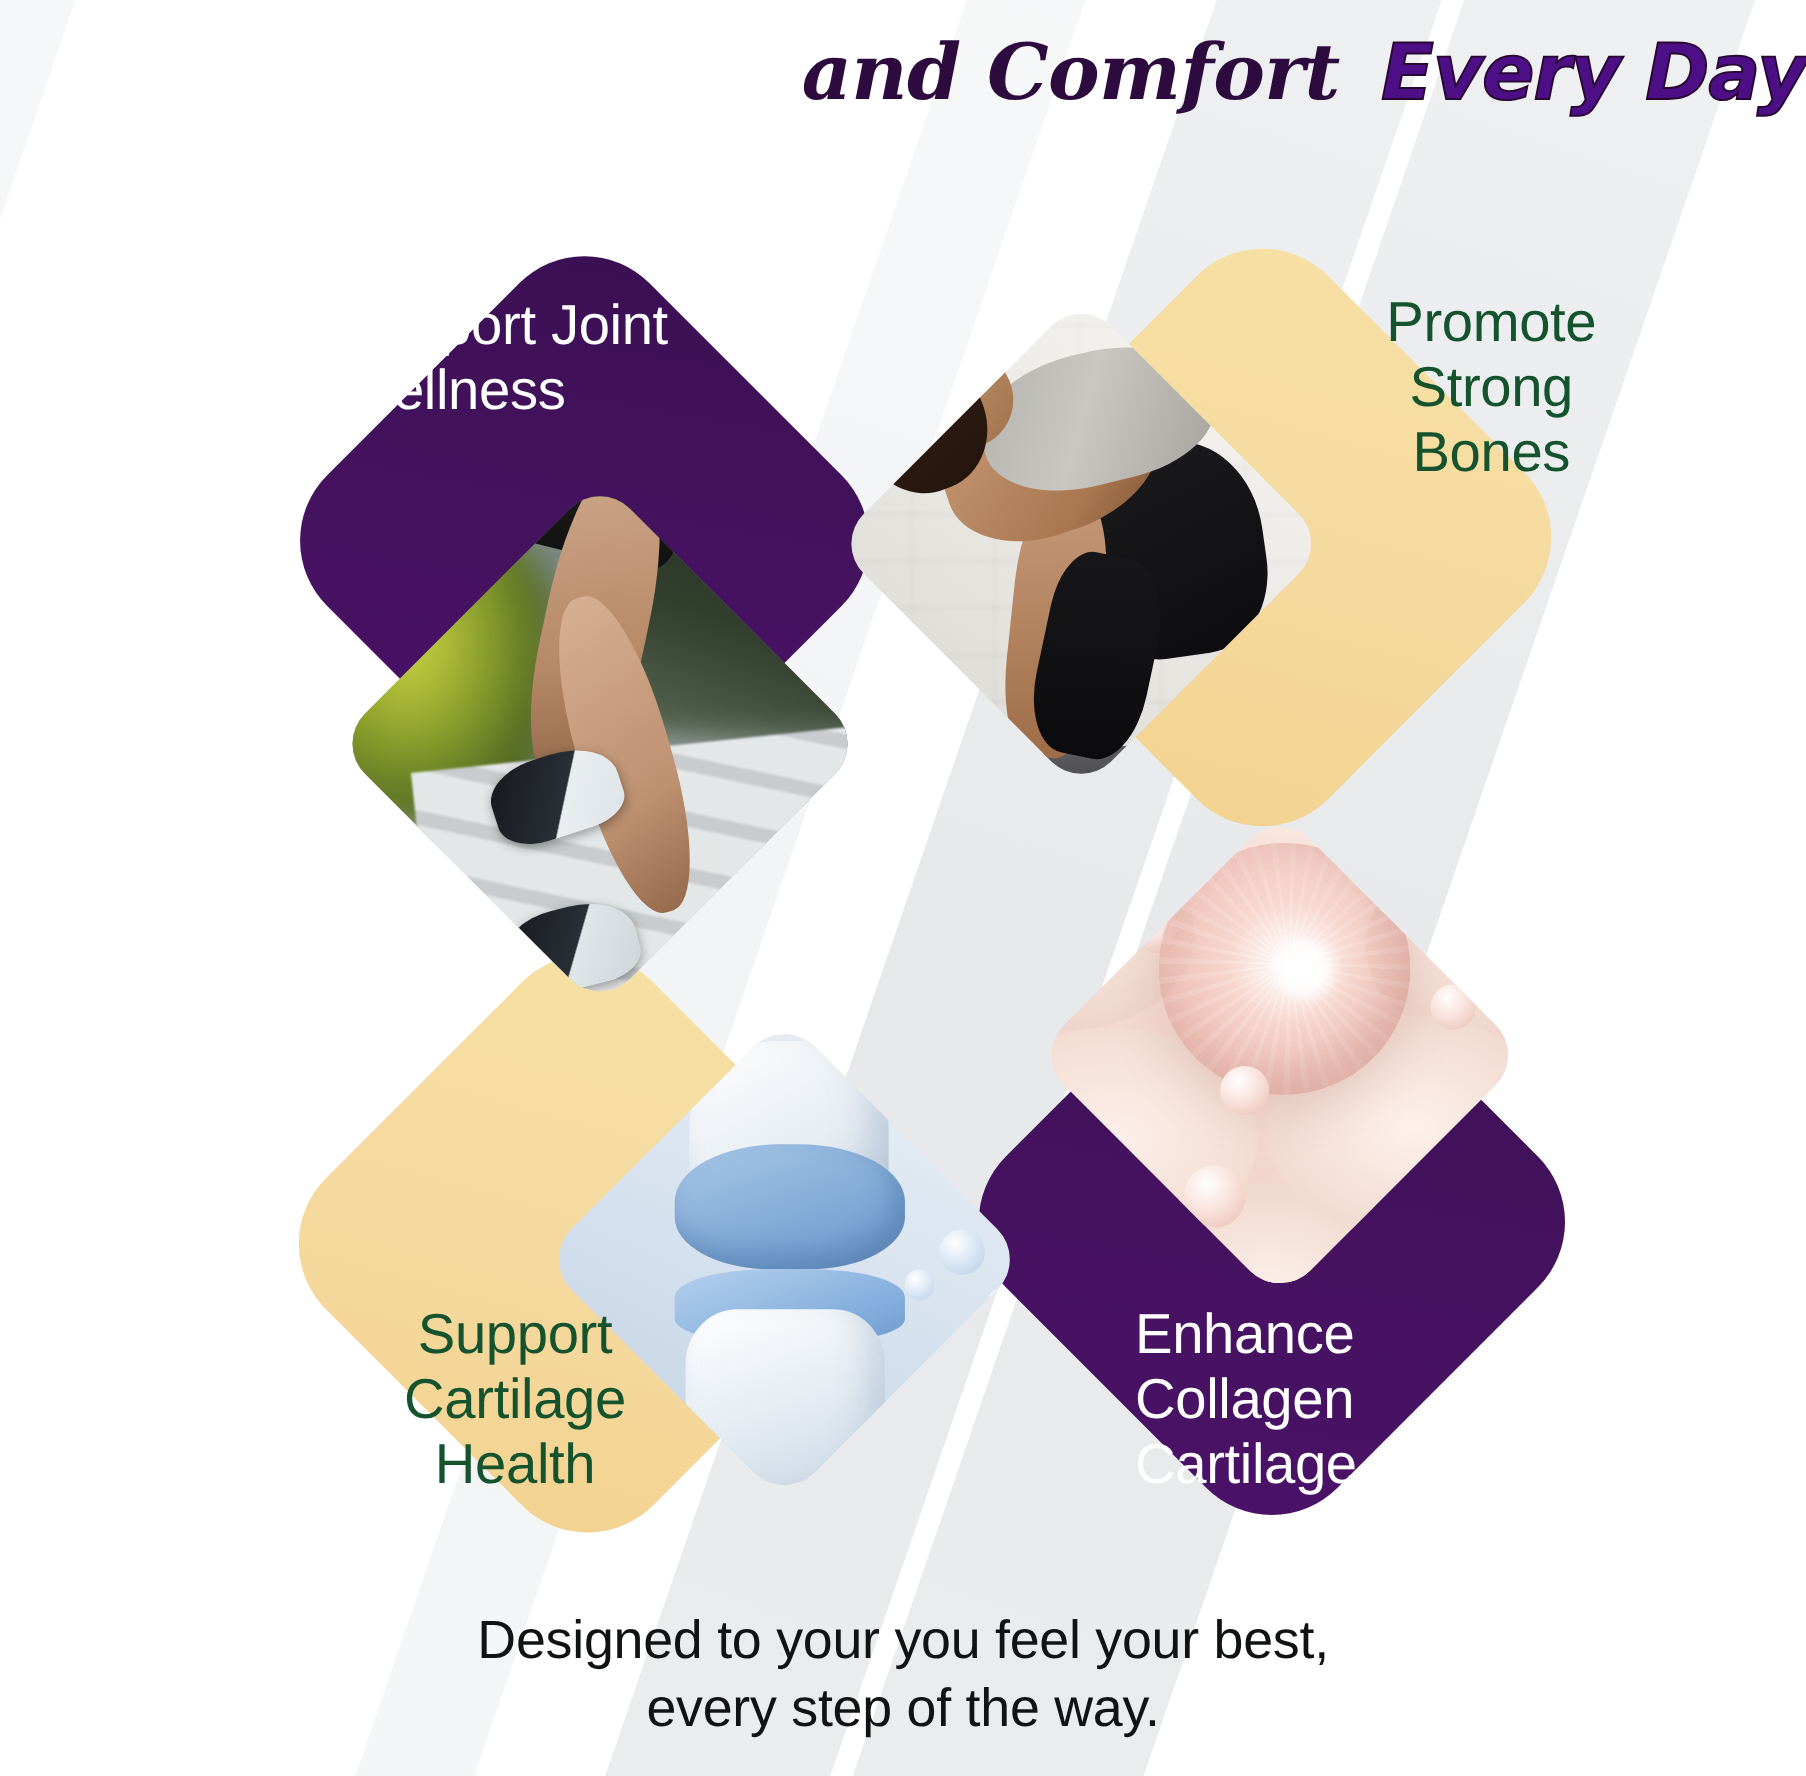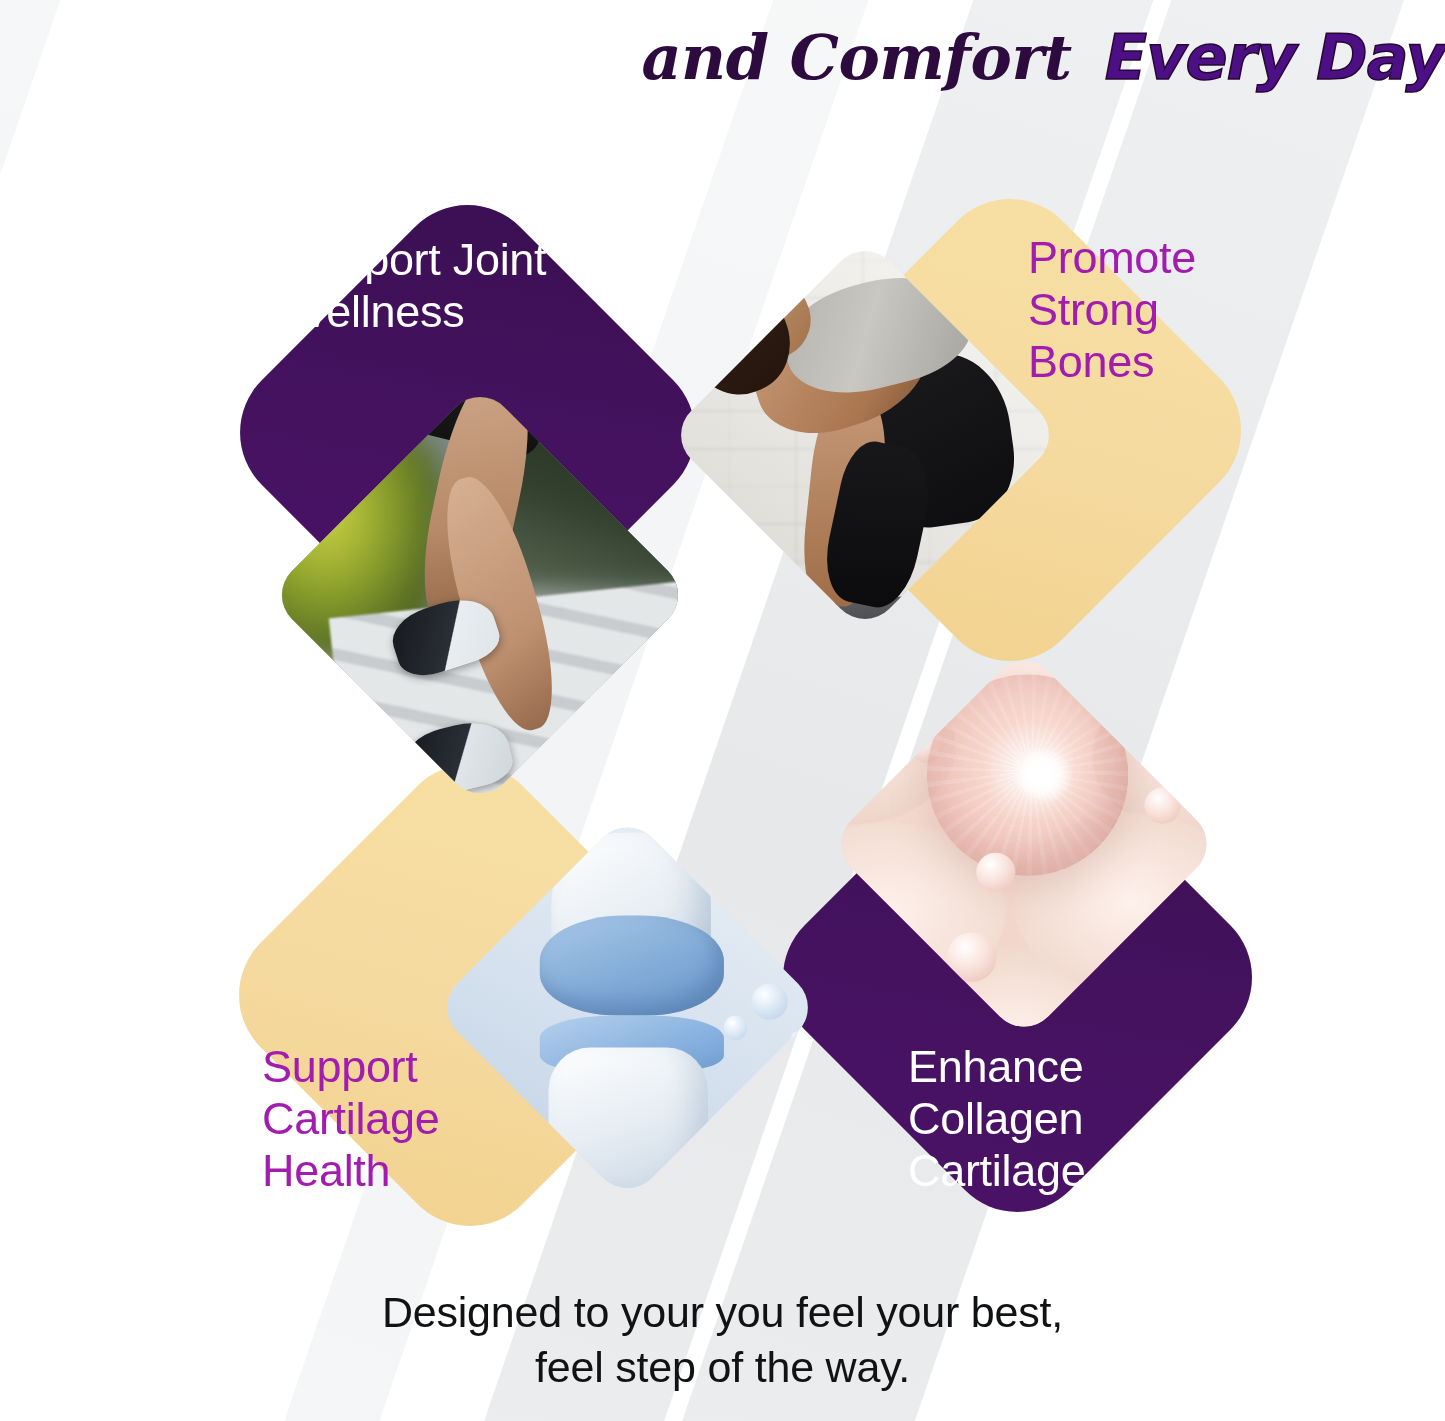--- a/index.html
+++ b/index.html
@@ -66,21 +66,21 @@
   .card-label{
     position:absolute;z-index:5;
     font-family:"Liberation Sans", sans-serif;
     font-weight:400;
     font-size:45px;
     line-height:1.16;
     letter-spacing:-0.3px;
     white-space:pre-line;
   }
   .label-light{color:#ffffff;}
-  .label-dark{color:#a21caf;}
+  .label-dark{color:#14532d;text-align:center;}
 
   
   .photo{
     position:absolute;z-index:4;
     border-radius:34px;
     overflow:hidden;
     transform:rotate(45deg);
   }
   .photo .inner{
     position:absolute;inset:0;
@@ -216,21 +216,21 @@
     <span class="hl-line l2">
       <span class="hl-script">and Comfort </span><span class="hl-accent">Every Day</span>
     </span>
   </div>
 
   <div class="cards">
 
     <div class="card purple c1" style="left:285px;top:250px;width:365px;height:365px;">
       <div class="blob"></div>
     </div>
-    <div class="card-label label-light" style="left:285px;top:234px;width:370px;">Support Joint
+    <div class="card-label label-light" style="left:273px;top:234px;width:370px;">Support Joint
 Wellness</div>
     <div class="photo ph-runner" style="left:330px;top:445px;width:300px;height:300px;">
       <div class="inner">
         <div class="dark"></div>
         <div class="tree"></div>
         <div class="steps"></div>
         <div class="short"></div>
         <div class="legA"></div>
         <div class="legB"></div>
         <div class="shoe1"></div>
@@ -291,16 +291,16 @@
         <div class="shine"></div>
         <div class="bead b1"></div>
         <div class="bead b2"></div>
       </div>
     </div>
 
   </div>
 
   <div class="footer">
     <div>Designed to your you feel your best,</div>
-    <div>feel step of the way.</div>
+    <div>every step of the way.</div>
   </div>
 
 </div>
 
 </body></html>

